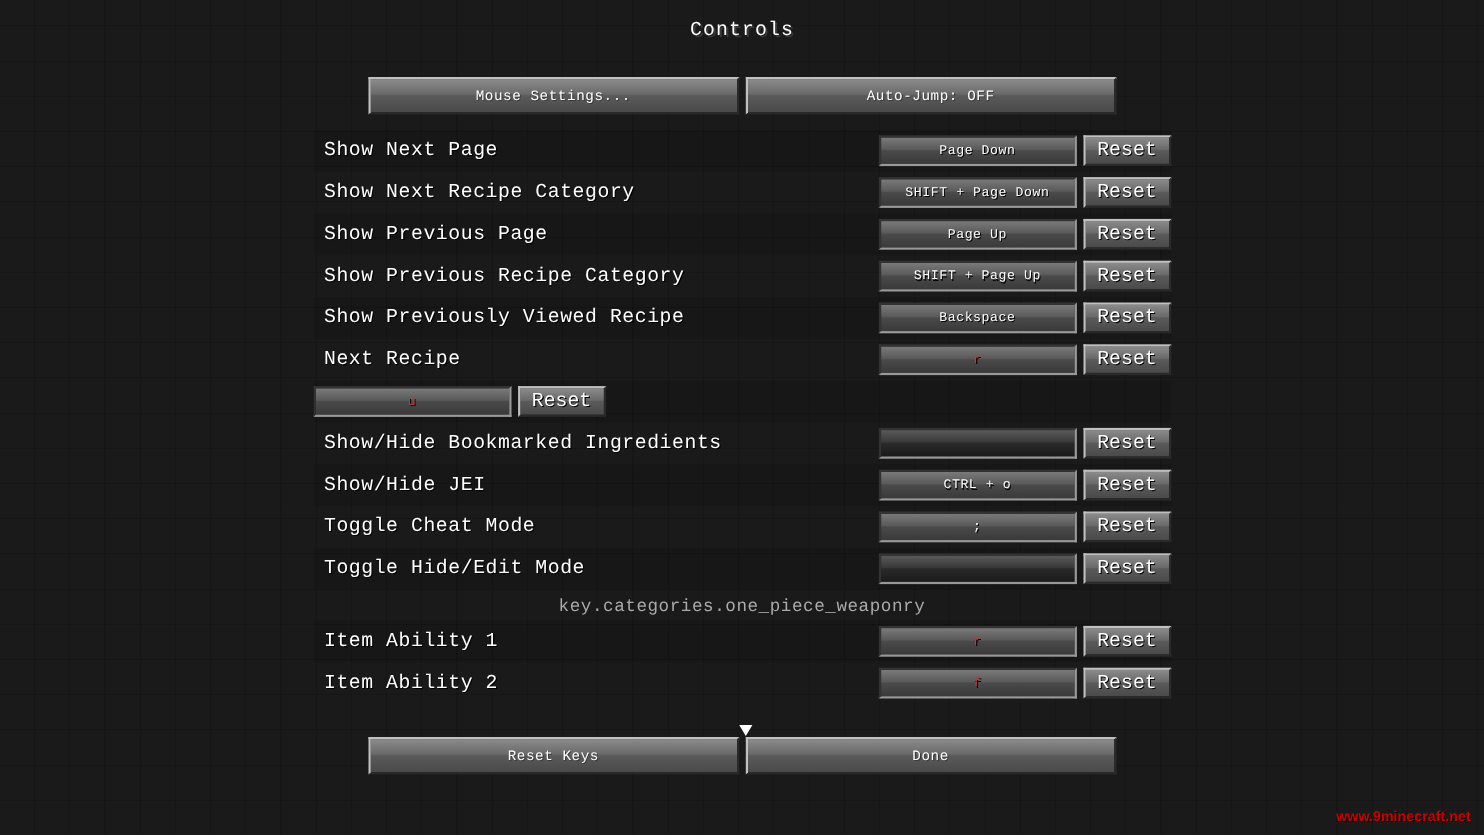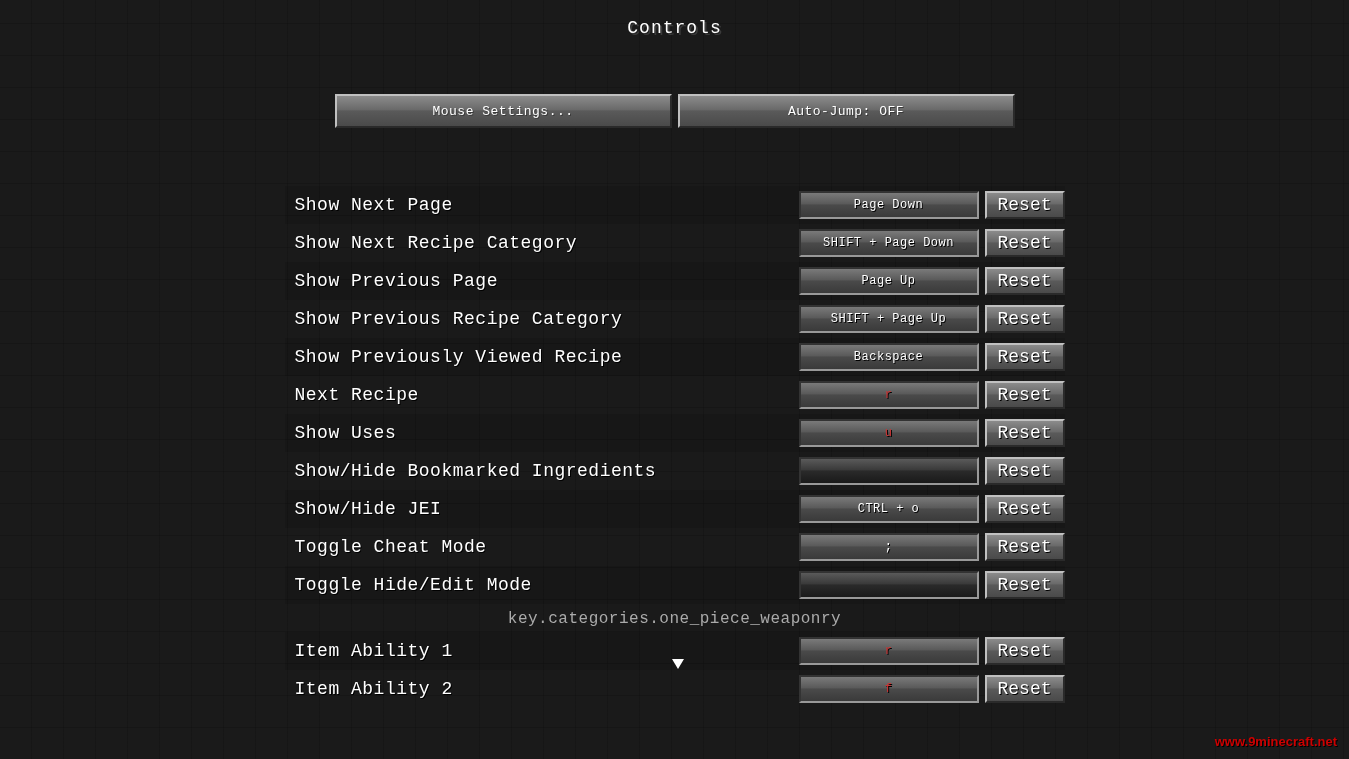--- a/index.html
+++ b/index.html
@@ -30,21 +30,20 @@
     }
 
     .page-container {
       width: 100%;
       height: 100%;
       display: flex;
       flex-direction: column;
       align-items: center;
       padding: 18px 0 10px 0;
       position: relative;
-      gap: 44px;
     }
 
     .title {
       font-size: 18px;
       color: #ffffff;
       margin-bottom: 12px;
       letter-spacing: 1px;
       text-shadow: 2px 2px #3a3a3a;
     }
 
@@ -62,20 +61,21 @@
       border-left: 2px solid #c0c0c0;
       border-right: 2px solid #2a2a2a;
       border-bottom: 2px solid #2a2a2a;
       color: #ffffff;
       font-family: 'Courier New', Courier, monospace;
       font-size: 13px;
       padding: 6px 12px;
       cursor: pointer;
       text-shadow: 1px 1px #3a3a3a;
       letter-spacing: 0.5px;
+      margin-top: 20px;
     }
 
     .top-buttons .mc-button {
       flex: 1;
       text-align: center;
       height: 34px;
     }
 
     .controls-area {
       width: 780px;
@@ -247,21 +247,20 @@
               <button class="control-reset">Reset</button>
             </div>
             <div class="control-row">
               <div class="control-name">Next Recipe</div>
               <div class="control-key">
                 <span class="red-text">r</span>
               </div>
               <button class="control-reset">Reset</button>
             </div>
             <div class="control-row">
-              <div class="control-name">Show Uses</div>
               <div class="control-key">
                 <span class="red-text">u</span>
               </div>
               <button class="control-reset">Reset</button>
             </div>
             <div class="control-row">
               <div class="control-name">Show/Hide Bookmarked Ingredients</div>
               <div class="control-key no-key"></div>
               <button class="control-reset">Reset</button>
             </div>

